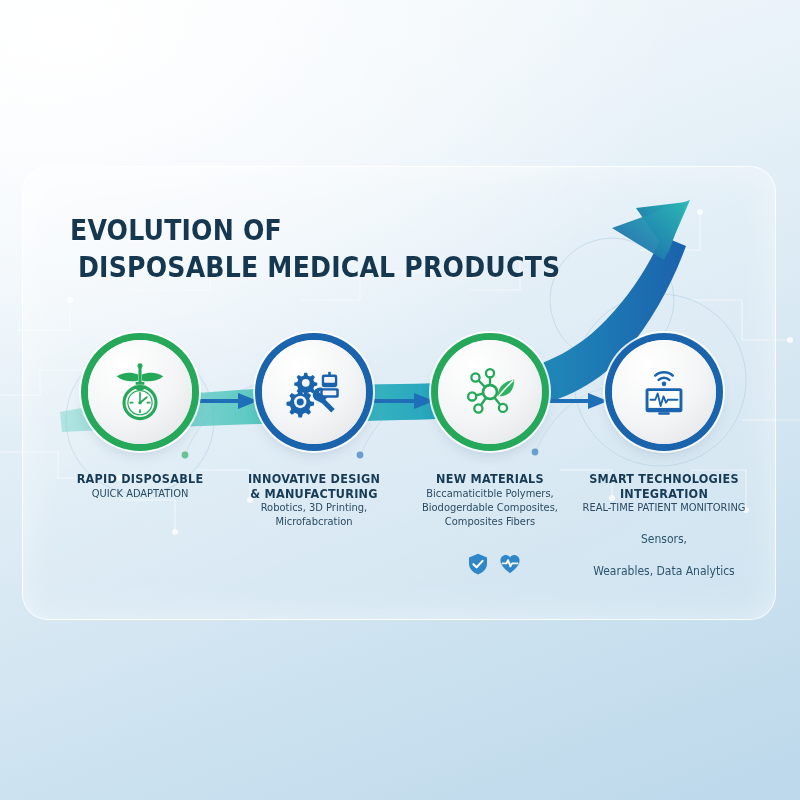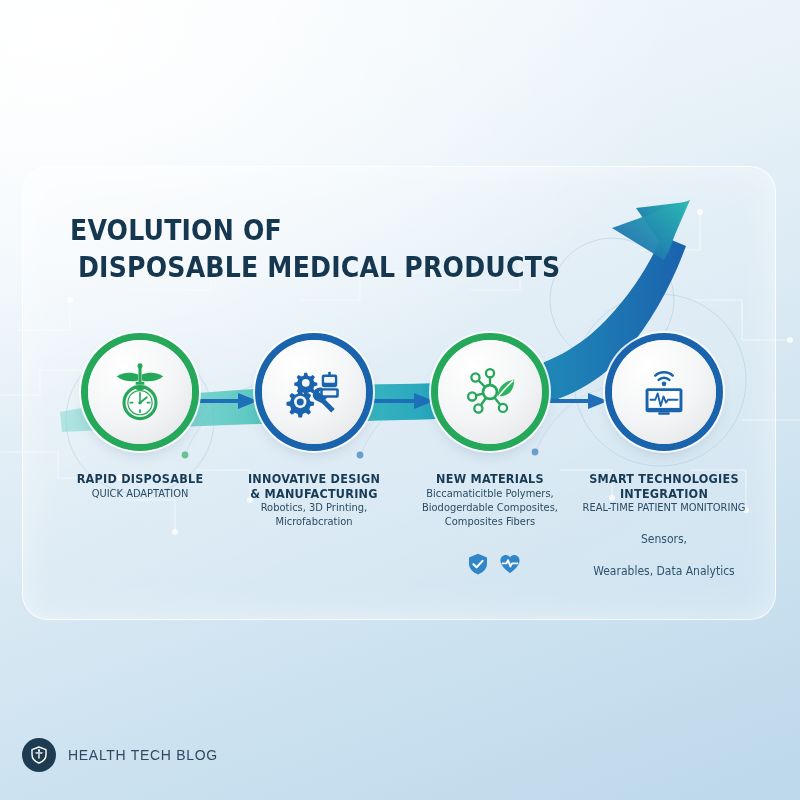--- a/index.html
+++ b/index.html
@@ -290,26 +290,14 @@
     <svg width="24" height="24" viewBox="0 0 24 24">
       <path d="M12 1.8 L21 5.4 V11.6 C21 16.8 17.2 20.8 12 22.4 C6.8 20.8 3 16.8 3 11.6 V5.4 Z" fill="#2f86c8"></path>
       <path d="M7.4 12.2 L10.6 15.3 L16.6 8.9" fill="none" stroke="#ffffff" stroke-width="2.1" stroke-linecap="round" stroke-linejoin="round"></path>
     </svg>
     <svg width="24" height="24" viewBox="0 0 24 24">
       <path d="M12 21.2 C12 21.2 2.4 15.1 2.4 8.6 C2.4 5.3 4.9 3 7.8 3 C9.8 3 11.3 4.1 12 5.4 C12.7 4.1 14.2 3 16.2 3 C19.1 3 21.6 5.3 21.6 8.6 C21.6 15.1 12 21.2 12 21.2 Z" fill="#2f86c8"></path>
       <path d="M4.6 11.4 H8.4 L10 8.2 L12.4 14.4 L14 11.4 H19.4" fill="none" stroke="#ffffff" stroke-width="1.9" stroke-linecap="round" stroke-linejoin="round"></path>
     </svg>
   </div>
 
-  <div class="footer">
-    <div class="logo">
-      <svg width="20" height="20" viewBox="0 0 24 24">
-        <path d="M12 2.4 L20.4 5.6 V11.4 C20.4 16.4 16.8 20 12 21.6 C7.2 20 3.6 16.4 3.6 11.4 V5.6 Z" fill="none" stroke="#ffffff" stroke-width="1.7" stroke-linejoin="round"></path>
-        <rect x="11.2" y="7" width="1.6" height="9.4" rx="0.7" fill="#ffffff"></rect>
-        <circle cx="12" cy="6.4" r="1.3" fill="#ffffff"></circle>
-        <path d="M11.3 9 C9.6 8.3 8 8.5 6.9 9.3 C8.1 10.4 9.8 10.7 11.3 10.3 Z" fill="#ffffff"></path>
-        <path d="M12.7 9 C14.4 8.3 16 8.5 17.1 9.3 C15.9 10.4 14.2 10.7 12.7 10.3 Z" fill="#ffffff"></path>
-      </svg>
-    </div>
-    <div class="brand">HEALTH TECH BLOG</div>
-  </div>
 
 </div>
 
 </body></html>

